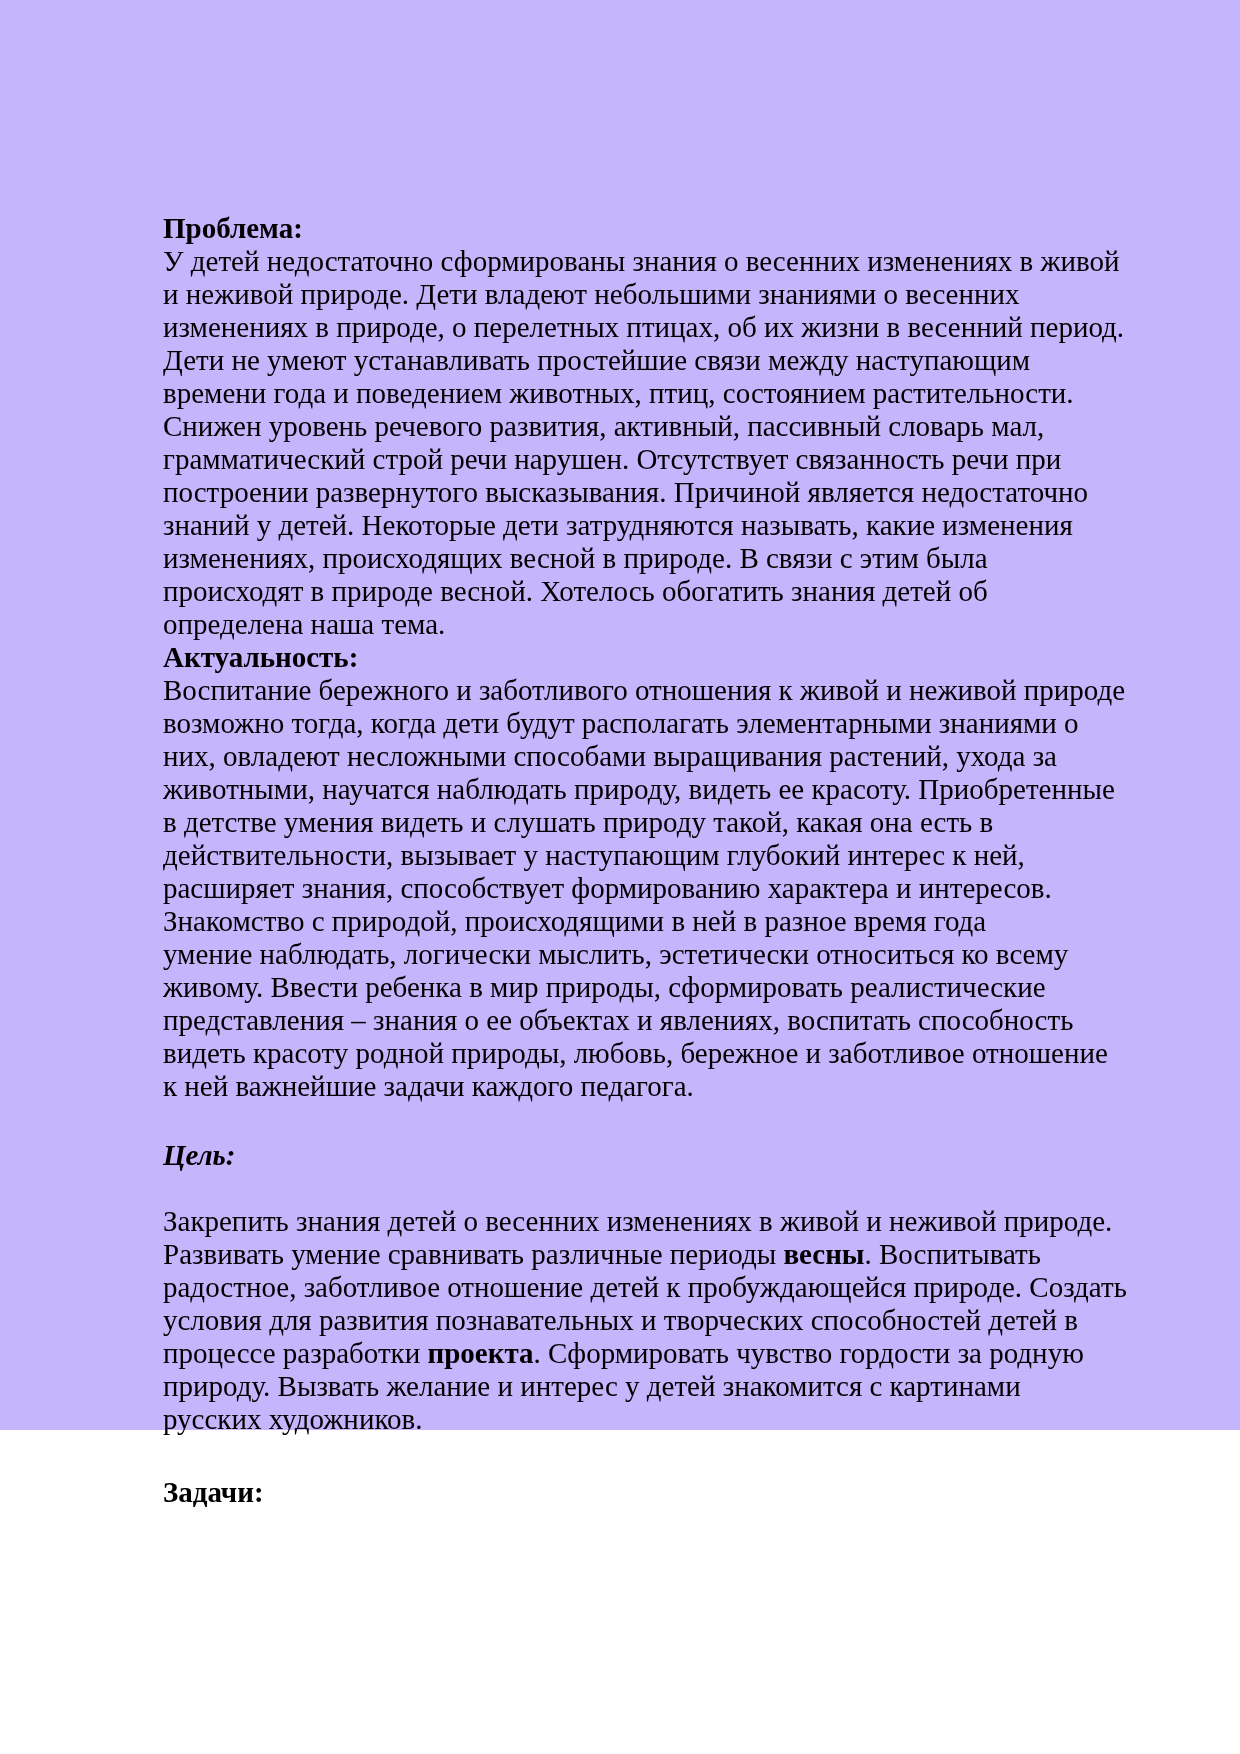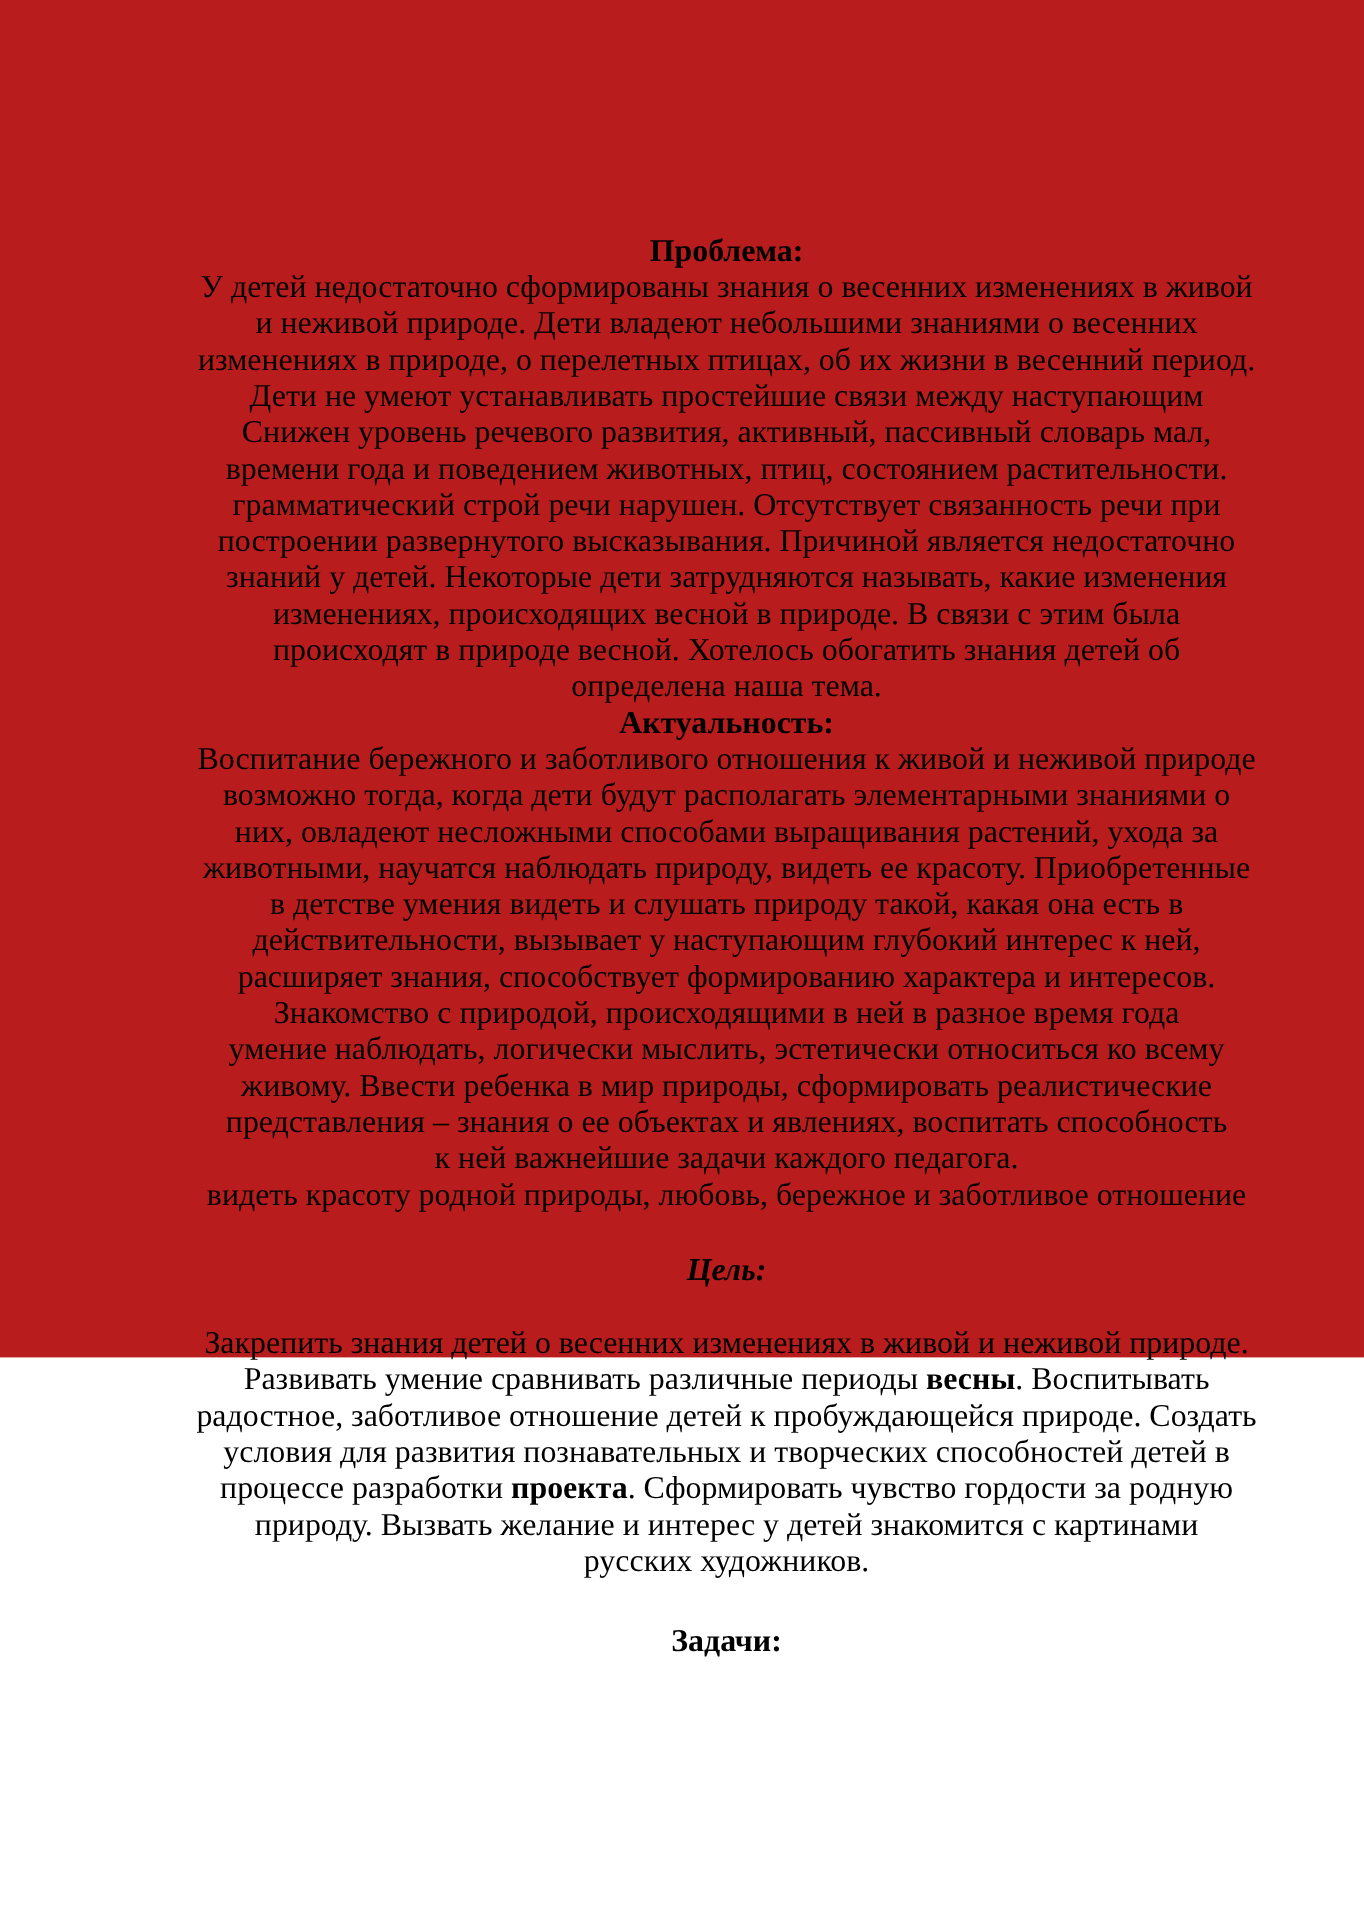--- a/index.html
+++ b/index.html
@@ -14,23 +14,22 @@
     position: relative;
     overflow: hidden;
     font-family: "Liberation Serif", "DejaVu Serif", serif;
     color: #000000;
   }
   .doc-page {
     position: absolute;
     left: 0;
     top: 0;
     width: 1240px;
-    height: 1234px;
-    background: #b91c1c;
-    text-align: center;
+    height: 1430px;
+    background: #c4b5fd;
   }
   .doc-body {
     position: absolute;
     left: 163px;
     top: 212px;
     width: 995px;
     font-size: 29px;
     line-height: 33px;
     letter-spacing: 0px;
   }
@@ -51,22 +50,22 @@
 
 <div class="doc-page">
   <div class="doc-body">
 
     <div class="section-heading heading-problema">Проблема:</div>
     <div>
       <div class="text-line">У детей недостаточно сформированы знания о весенних изменениях в живой</div>
       <div class="text-line">и неживой природе. Дети владеют небольшими знаниями о весенних</div>
       <div class="text-line">изменениях в природе, о перелетных птицах, об их жизни в весенний период.</div>
       <div class="text-line">Дети не умеют устанавливать простейшие связи между наступающим</div>
+      <div class="text-line">времени года и поведением животных, птиц, состоянием растительности.</div>
       <div class="text-line">Снижен уровень речевого развития, активный, пассивный словарь мал,</div>
-      <div class="text-line">времени года и поведением животных, птиц, состоянием растительности.</div>
       <div class="text-line">грамматический строй речи нарушен. Отсутствует связанность речи при</div>
       <div class="text-line">построении развернутого высказывания. Причиной является недостаточно</div>
       <div class="text-line">знаний у детей. Некоторые дети затрудняются называть, какие изменения</div>
       <div class="text-line">изменениях, происходящих весной в природе. В связи с этим была</div>
       <div class="text-line">происходят в природе весной. Хотелось обогатить знания детей об</div>
       <div class="text-line">определена наша тема.</div>
     </div>
 
     <div class="section-heading heading-aktualnost">Актуальность:</div>
     <div>
@@ -74,22 +73,22 @@
       <div class="text-line">возможно тогда, когда дети будут располагать элементарными знаниями о</div>
       <div class="text-line">них, овладеют несложными способами выращивания растений, ухода за</div>
       <div class="text-line">животными, научатся наблюдать природу, видеть ее красоту. Приобретенные</div>
       <div class="text-line">в детстве умения видеть и слушать природу такой, какая она есть в</div>
       <div class="text-line">действительности, вызывает у наступающим глубокий интерес к ней,</div>
       <div class="text-line">расширяет знания, способствует формированию характера и интересов.</div>
       <div class="text-line">Знакомство с природой, происходящими в ней в разное время года</div>
       <div class="text-line">умение наблюдать, логически мыслить, эстетически относиться ко всему</div>
       <div class="text-line">живому. Ввести ребенка в мир природы, сформировать реалистические</div>
       <div class="text-line">представления – знания о ее объектах и явлениях, воспитать способность</div>
+      <div class="text-line">видеть красоту родной природы, любовь, бережное и заботливое отношение</div>
       <div class="text-line">к ней важнейшие задачи каждого педагога.</div>
-      <div class="text-line">видеть красоту родной природы, любовь, бережное и заботливое отношение</div>
     </div>
 
     <div class="section-heading heading-cel">Цель:</div>
     <div class="blank-line"></div>
     <div>
       <div class="text-line">Закрепить знания детей о весенних изменениях в живой и неживой природе.</div>
       <div class="text-line"><span>Развивать умение сравнивать различные периоды </span><span class="bold-term">весны</span><span>. Воспитывать</span></div>
       <div class="text-line">радостное, заботливое отношение детей к пробуждающейся природе. Создать</div>
       <div class="text-line">условия для развития познавательных и творческих способностей детей в</div>
       <div class="text-line"><span>процессе разработки </span><span class="bold-term">проекта</span><span>. Сформировать чувство гордости за родную</span></div>

